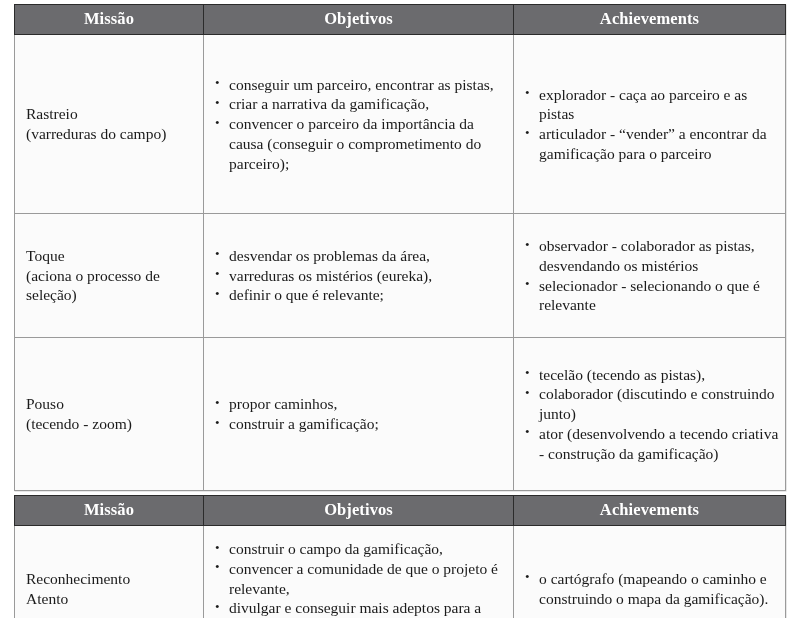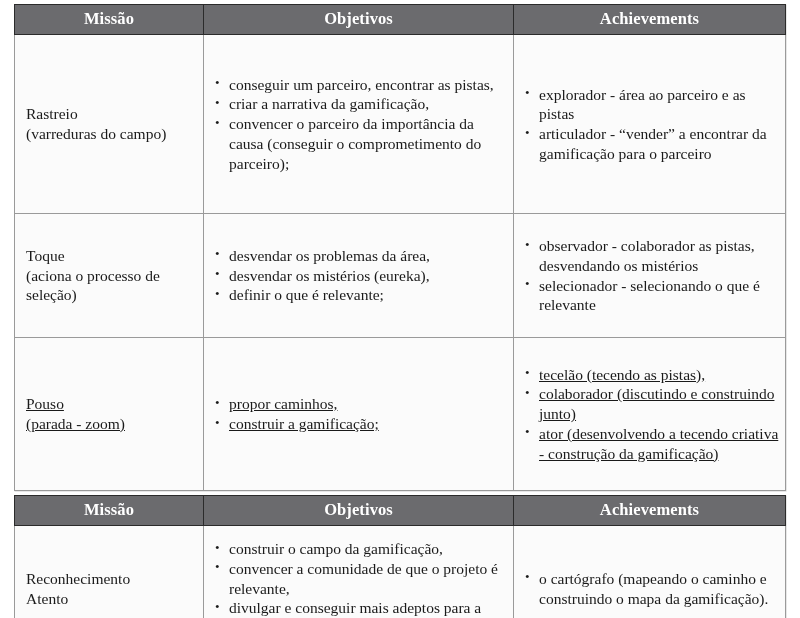--- a/index.html
+++ b/index.html
@@ -88,21 +88,21 @@
     left: -14px;
     top: -0.5px;
     font-size: 13px;
     line-height: 1.45;
     color: #1a1a1a;
   }
 
   
   tr.row-rastreio td { height: 166px; }
   tr.row-toque td { height: 111px; }
-  tr.row-pouso td { height: 140px; text-decoration: underline; }
+  tr.row-pouso td { height: 140px; }
   tr.row-reconhecimento td { height: 113px; }
 </style>
 </head>
 <body>
 
 <div class="page">
 
   <table class="tbl">
     <colgroup>
       <col class="c-mission">
@@ -125,50 +125,50 @@
         </td>
         <td class="list-cell">
           <ul class="bullets">
             <li>conseguir um parceiro, encontrar as pistas,</li>
             <li>criar a narrativa da gamificação,</li>
             <li>convencer o parceiro da importância da causa (conseguir o comprometimento do parceiro);</li>
           </ul>
         </td>
         <td class="list-cell">
           <ul class="bullets">
-            <li>explorador - área ao parceiro e as pistas</li>
+            <li>explorador - caça ao parceiro e as pistas</li>
             <li>articulador - “vender” a encontrar da gamificação para o parceiro</li>
           </ul>
         </td>
       </tr>
 
       <tr class="row-toque">
         <td class="mission-cell">
           <div class="mission-line">Toque
 (aciona o processo de seleção)</div>
         </td>
         <td class="list-cell">
           <ul class="bullets">
             <li>desvendar os problemas da área,</li>
-            <li>desvendar os mistérios (eureka),</li>
+            <li>varreduras os mistérios (eureka),</li>
             <li>definir o que é relevante;</li>
           </ul>
         </td>
         <td class="list-cell">
           <ul class="bullets">
             <li>observador - colaborador as pistas, desvendando os mistérios</li>
             <li>selecionador - selecionando o que é relevante</li>
           </ul>
         </td>
       </tr>
 
       <tr class="row-pouso">
         <td class="mission-cell">
           <div class="mission-line">Pouso
-(parada - zoom)</div>
+(tecendo - zoom)</div>
         </td>
         <td class="list-cell">
           <ul class="bullets">
             <li>propor caminhos,</li>
             <li>construir a gamificação;</li>
           </ul>
         </td>
         <td class="list-cell">
           <ul class="bullets">
             <li>tecelão (tecendo as pistas),</li>

